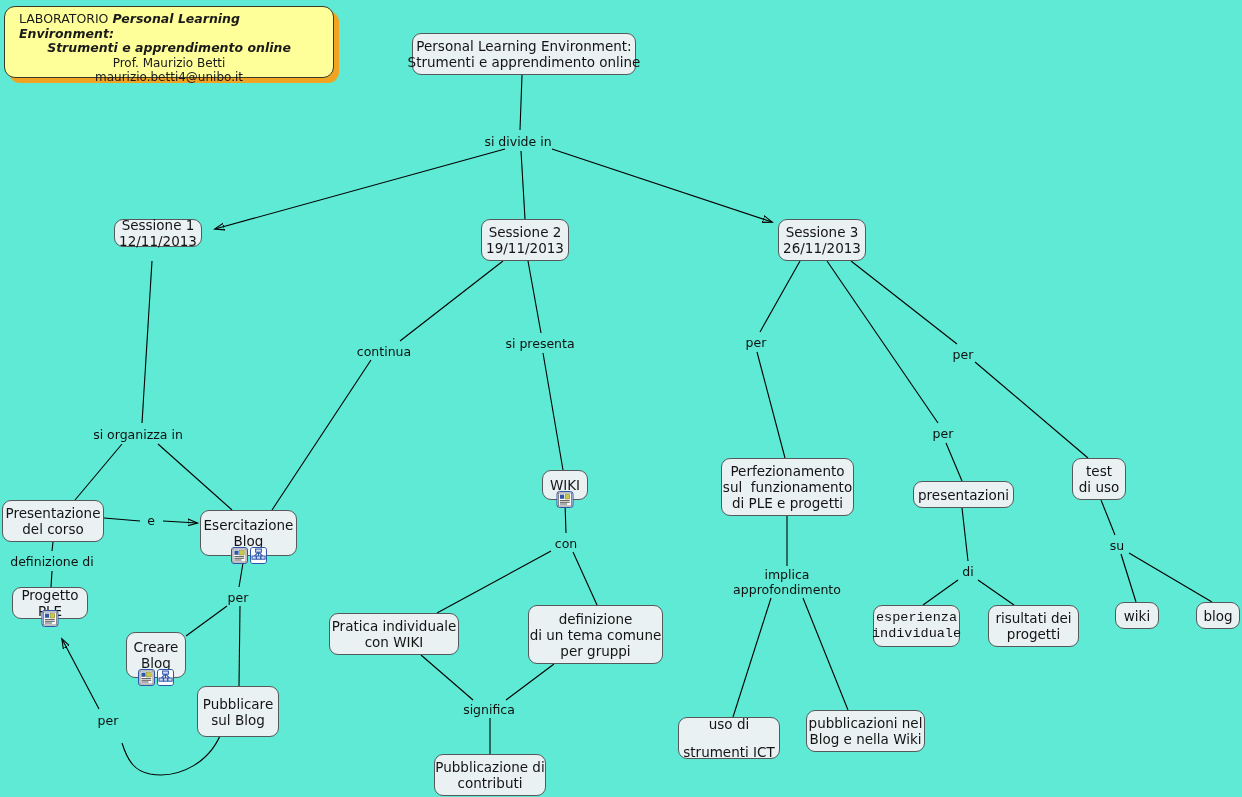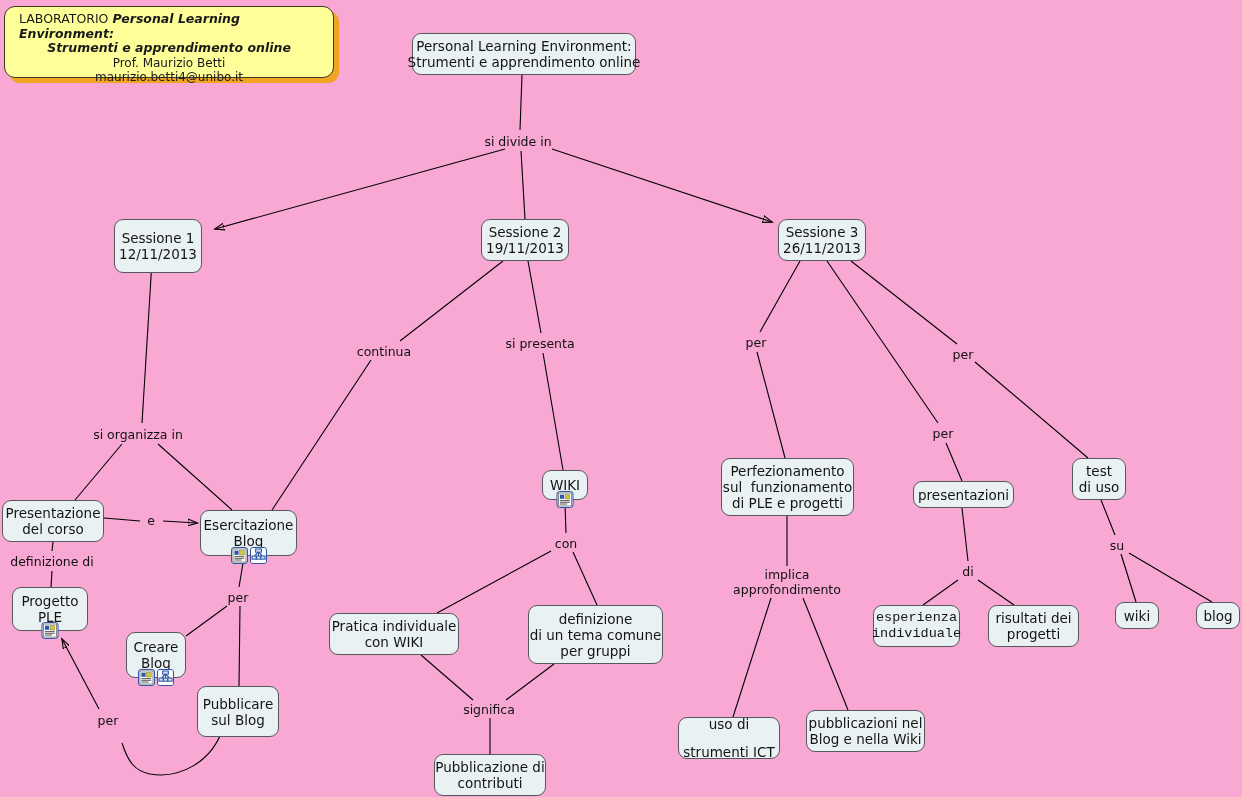--- a/index.html
+++ b/index.html
@@ -7,21 +7,21 @@
     padding: 0;
     background: #ffffff;
   }
   body {
     font-family: "DejaVu Sans", sans-serif;
   }
   #canvas {
     position: relative;
     width: 1242px;
     height: 797px;
-    background: #f9a8d4;
+    background: #5eead4;
     overflow: hidden;
   }
   svg#edges {
     position: absolute;
     left: 0;
     top: 0;
     width: 1242px;
     height: 797px;
   }
   svg#edges line, svg#edges path {
@@ -218,42 +218,42 @@
 
   <div id="titlebox">
     <div class="l1"><span>LABORATORIO </span><b>Personal Learning Environment:</b></div>
     <div class="l2">Strumenti e apprendimento online</div>
     <div class="l3">Prof. Maurizio Betti</div>
     <div class="l4">maurizio.betti4@unibo.it</div>
   </div>
 
   <div id="node-layer">
       <div class="node" style="left: 412px; top: 33px; width: 224px; height: 42px;"><span class="ntext">Personal Learning Environment:</span><span class="ntext">Strumenti e apprendimento online</span></div>
-      <div class="node" style="left: 114px; top: 219px; width: 88px; height: 54px;"><span class="ntext">Sessione 1</span><span class="ntext">12/11/2013</span></div>
+      <div class="node" style="left: 114px; top: 219px; width: 88px; height: 28px;"><span class="ntext">Sessione 1</span><span class="ntext">12/11/2013</span></div>
       <div class="node" style="left: 481px; top: 219px; width: 88px; height: 42px;"><span class="ntext">Sessione 2</span><span class="ntext">19/11/2013</span></div>
       <div class="node" style="left: 778px; top: 219px; width: 88px; height: 42px;"><span class="ntext">Sessione 3</span><span class="ntext">26/11/2013</span></div>
       <div class="node" style="left: 2px; top: 500px; width: 102px; height: 42px;"><span class="ntext">Presentazione</span><span class="ntext">del corso</span></div>
       <div class="node" style="left: 200px; top: 510px; width: 97px; height: 46px;"><span class="ntext">Esercitazione</span><span class="ntext">Blog</span><div class="iconstrip"><span class="resicon"><svg width="15" height="15" viewBox="0 0 15 15">
               <rect x="1" y="1" width="13" height="13" fill="#ffffff" stroke="#6d6d6d" stroke-width="0.8"></rect>
               <rect x="2.4" y="2.6" width="4.2" height="4.2" fill="#2f56a8"></rect>
               <rect x="7.6" y="2.6" width="4.6" height="4.4" fill="#c9c94a" stroke="#7a7a20" stroke-width="0.5"></rect>
               <line x1="2.4" y1="8.6" x2="12.2" y2="8.6" stroke="#444" stroke-width="0.9"></line>
               <line x1="2.4" y1="10.3" x2="12.2" y2="10.3" stroke="#444" stroke-width="0.9"></line>
               <line x1="2.4" y1="12.0" x2="9.6" y2="12.0" stroke="#444" stroke-width="0.9"></line>
             </svg></span><span class="resicon"><svg width="15" height="15" viewBox="0 0 15 15">
               <rect x="0.5" y="0.5" width="14" height="14" fill="#ffffff" stroke="#ffffff" stroke-width="0"></rect>
               <line x1="7.5" y1="4" x2="3.5" y2="8" stroke="#2f56a8" stroke-width="1.1"></line>
               <line x1="7.5" y1="4" x2="11.5" y2="8" stroke="#2f56a8" stroke-width="1.1"></line>
               <line x1="7.5" y1="4" x2="7.5" y2="8" stroke="#2f56a8" stroke-width="1.1"></line>
               <rect x="4.6" y="1" width="5.8" height="3.2" fill="#cfdcf2" stroke="#2f56a8" stroke-width="1"></rect>
               <rect x="1" y="8" width="4.2" height="3.2" fill="#cfdcf2" stroke="#2f56a8" stroke-width="1"></rect>
               <rect x="5.6" y="8" width="4.0" height="3.2" fill="#cfdcf2" stroke="#2f56a8" stroke-width="1"></rect>
               <rect x="9.9" y="8" width="4.2" height="3.2" fill="#cfdcf2" stroke="#2f56a8" stroke-width="1"></rect>
             </svg></span></div></div>
-      <div class="node" style="left: 12px; top: 587px; width: 76px; height: 44px; text-align: center;"><span class="ntext">Progetto</span><span class="ntext">PLE</span><div class="iconstrip"><span class="resicon"><svg width="15" height="15" viewBox="0 0 15 15">
+      <div class="node" style="left: 12px; top: 587px; width: 76px; height: 32px; text-align: center;"><span class="ntext">Progetto</span><span class="ntext">PLE</span><div class="iconstrip"><span class="resicon"><svg width="15" height="15" viewBox="0 0 15 15">
               <rect x="1" y="1" width="13" height="13" fill="#ffffff" stroke="#6d6d6d" stroke-width="0.8"></rect>
               <rect x="2.4" y="2.6" width="4.2" height="4.2" fill="#2f56a8"></rect>
               <rect x="7.6" y="2.6" width="4.6" height="4.4" fill="#c9c94a" stroke="#7a7a20" stroke-width="0.5"></rect>
               <line x1="2.4" y1="8.6" x2="12.2" y2="8.6" stroke="#444" stroke-width="0.9"></line>
               <line x1="2.4" y1="10.3" x2="12.2" y2="10.3" stroke="#444" stroke-width="0.9"></line>
               <line x1="2.4" y1="12.0" x2="9.6" y2="12.0" stroke="#444" stroke-width="0.9"></line>
             </svg></span></div></div>
       <div class="node" style="left: 126px; top: 632px; width: 60px; height: 46px;"><span class="ntext">Creare</span><span class="ntext">Blog</span><div class="iconstrip"><span class="resicon"><svg width="15" height="15" viewBox="0 0 15 15">
               <rect x="1" y="1" width="13" height="13" fill="#ffffff" stroke="#6d6d6d" stroke-width="0.8"></rect>
               <rect x="2.4" y="2.6" width="4.2" height="4.2" fill="#2f56a8"></rect>

